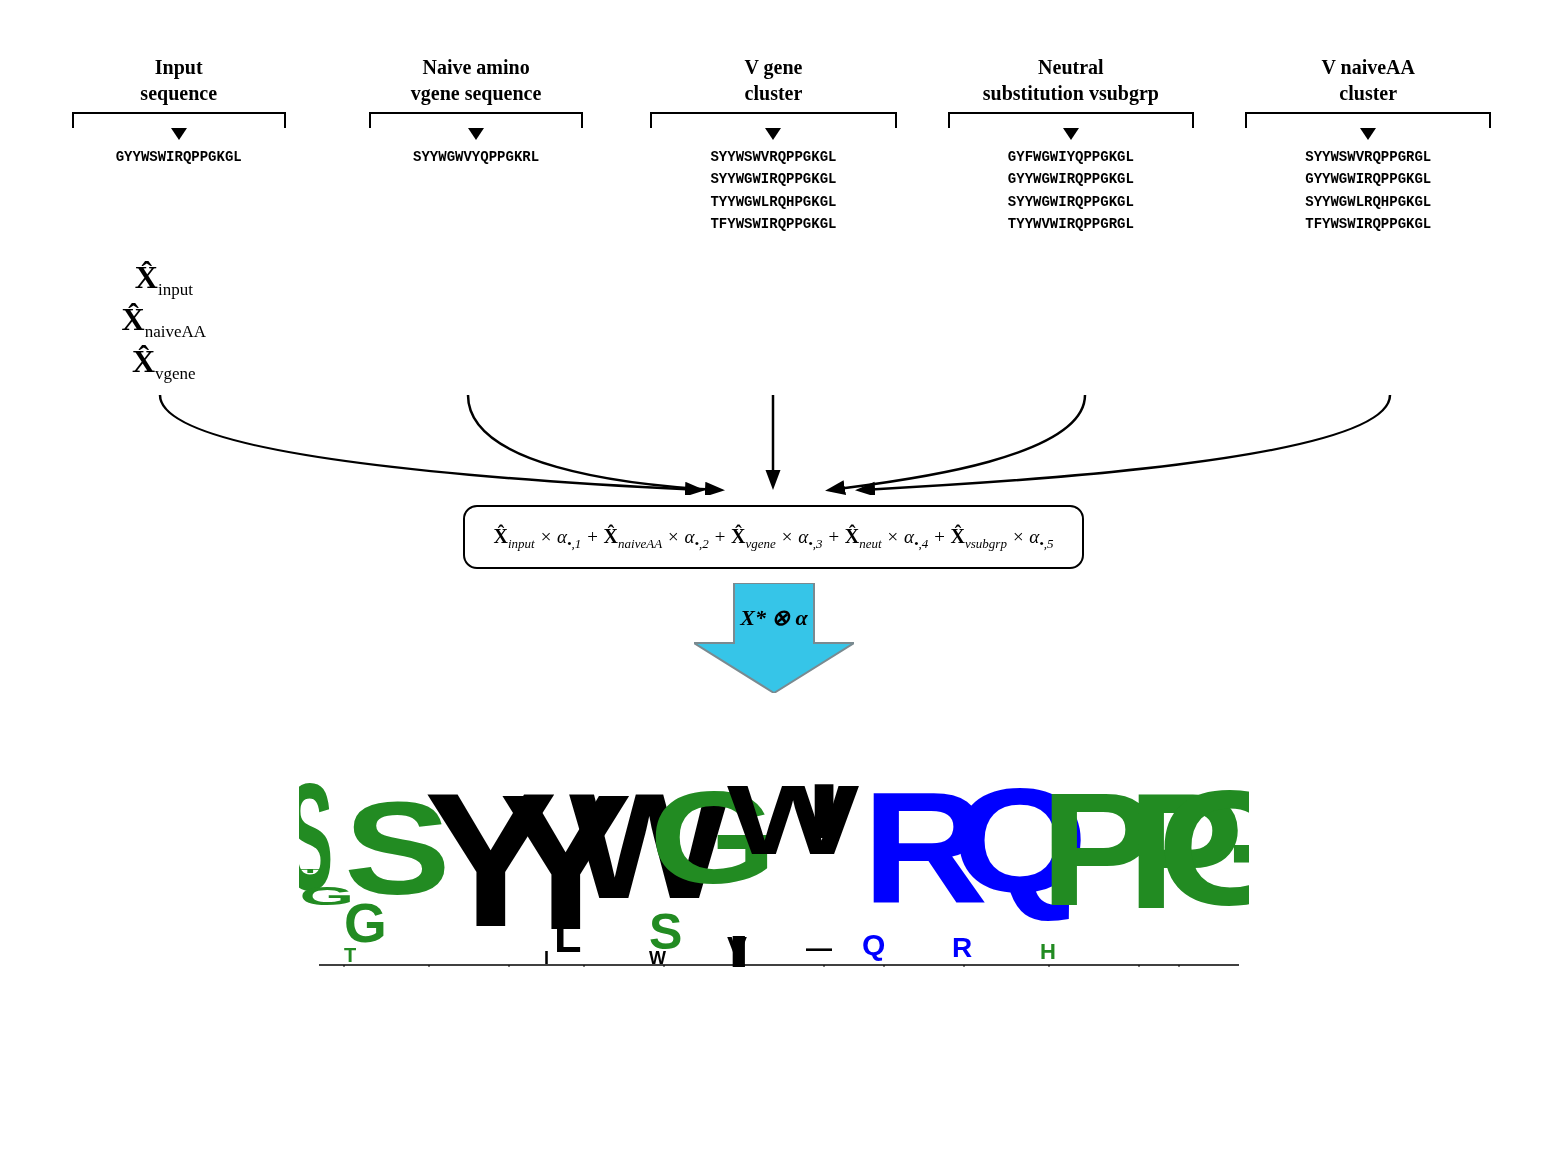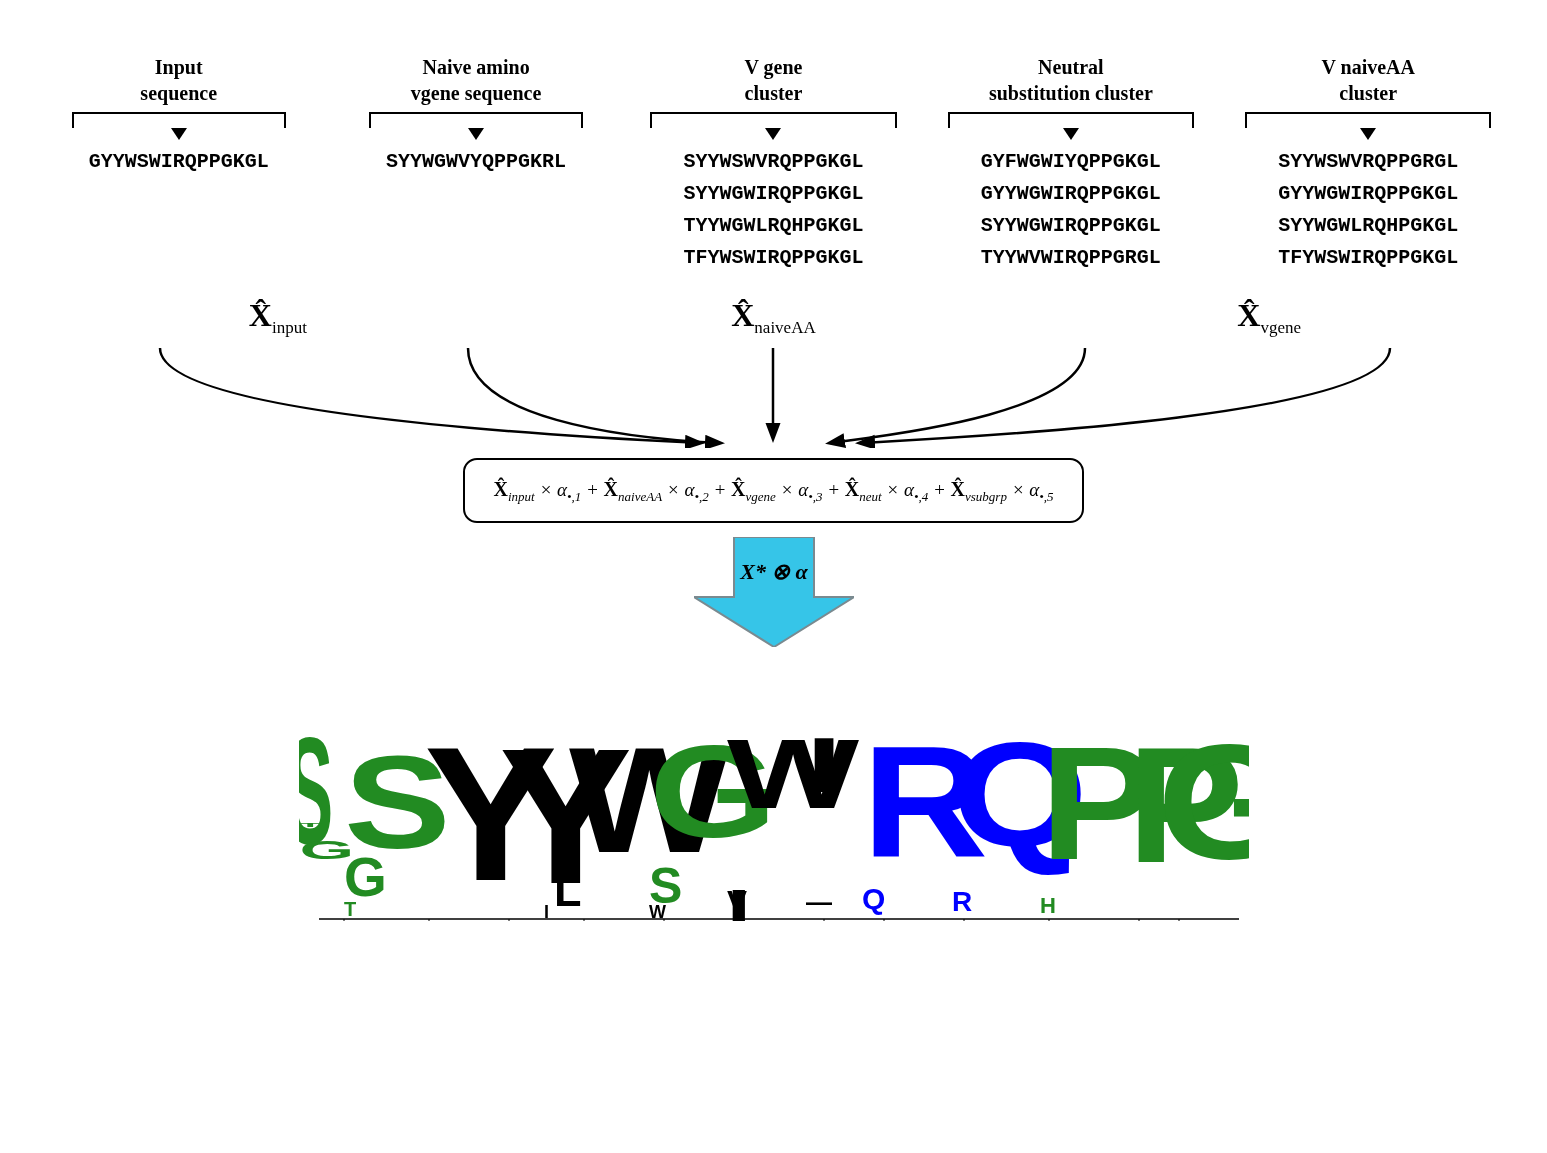--- a/index.html
+++ b/index.html
@@ -64,33 +64,33 @@
       left: 50%;
       transform: translateX(-50%);
       width: 0;
       height: 0;
       border-left: 8px solid transparent;
       border-right: 8px solid transparent;
       border-top: 12px solid #000;
     }
 
     .sequence-list {
-      font-size: 20px;
+      font-size: 14px;
       font-family: 'Courier New', Courier, monospace;
       font-weight: bold;
       line-height: 1.6;
       text-align: center;
       white-space: nowrap;
       margin-top: 14px;
     }
 
     
     .variables-section {
       display: flex;
-      flex-direction: row;
+      flex-direction: column;
       justify-content: space-around;
       width: 100%;
       padding: 0 30px;
       margin-top: 18px;
     }
 
     .variable-col {
       display: flex;
       flex-direction: column;
       align-items: center;
@@ -173,21 +173,21 @@
       <div class="sequence-list">
         SYYWSWVRQPPGKGL<br>
         SYYWGWIRQPPGKGL<br>
         TYYWGWLRQHPGKGL<br>
         TFYWSWIRQPPGKGL
       </div>
     </div>
 
     <div class="column">
       <div class="column-header" style="white-space:pre-line;">Neutral
-substitution cluster</div>
+substitution vsubgrp</div>
       <div class="bracket" style="width:92%;"></div>
       <div class="sequence-list">
         GYFWGWIYQPPGKGL<br>
         GYYWGWIRQPPGKGL<br>
         SYYWGWIRQPPGKGL<br>
         TYYWVWIRQPPGRGL
       </div>
     </div>
 
     <div class="column">

